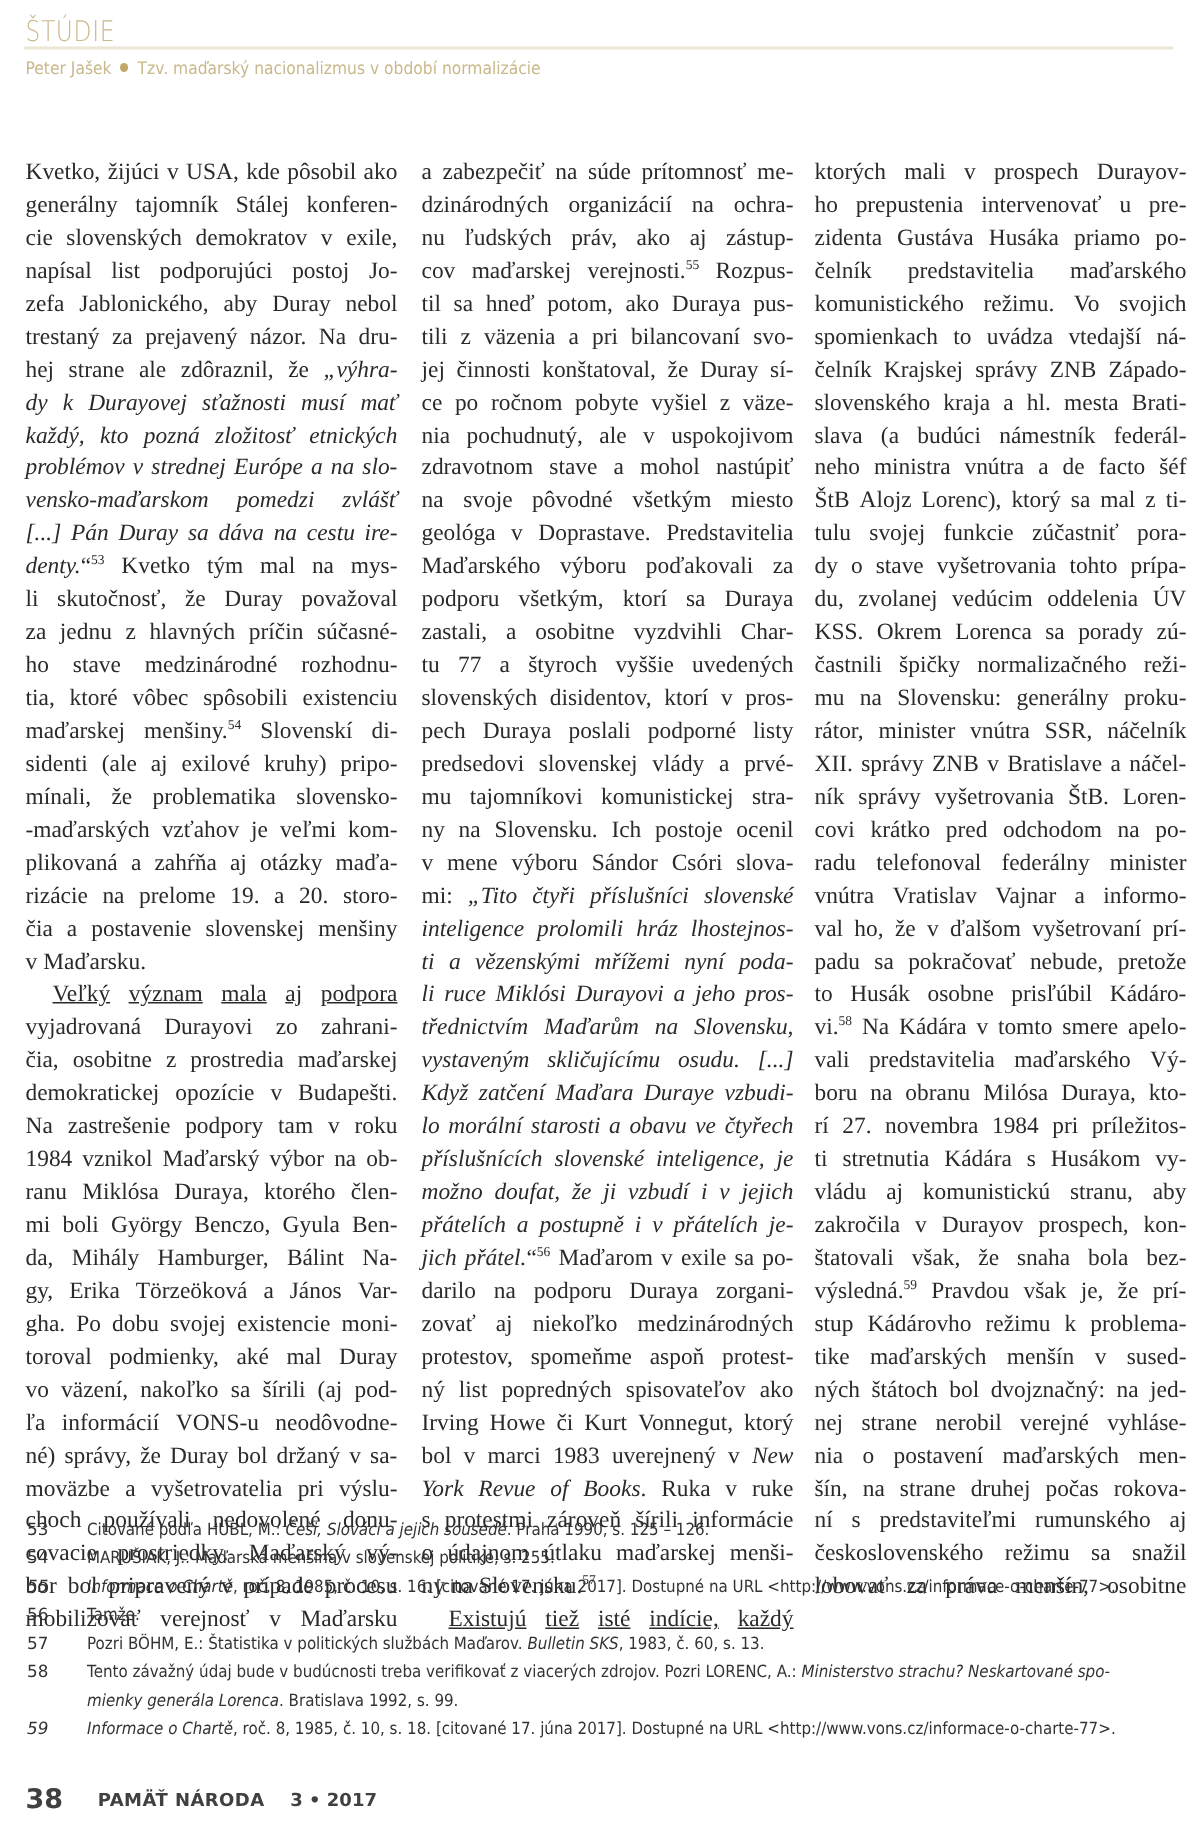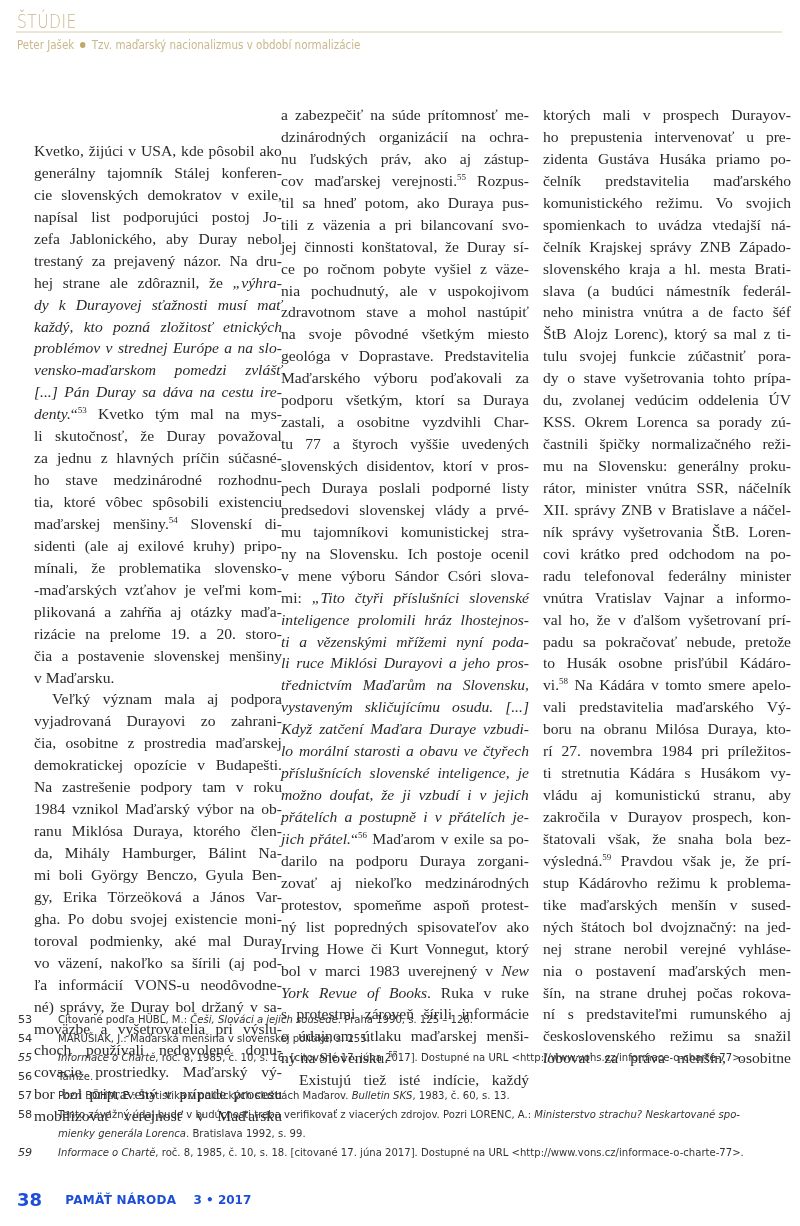--- a/index.html
+++ b/index.html
@@ -19,41 +19,41 @@
     font-family: "DejaVu Sans", sans-serif; font-size: 11.5px; color: #c9b88a;
     white-space: nowrap; transform: scaleX(0.9); transform-origin: left top;
   }
   .header-sub .dot { display: inline-block; width: 6px; height: 6px; border-radius: 50%; background: #c2a867; vertical-align: middle; margin: 0 3px; position: relative; top: -1px; }
   .col {
     position: absolute; top: 104px; width: 248px;
     font-family: "Liberation Serif", "DejaVu Serif", serif;
     font-size: 15.6px; line-height: 21.95px; color: #2a2a2a;
     text-align: justify; hyphens: manual;
   }
-  #col1 { left: 34px; margin-top: 36px; }
+  #col1 { left: 17px; }
   #col2 { left: 281px; }
   #col3 { left: 543px; }
   .ln { display: flex; justify-content: space-between; white-space: nowrap; height: 21.95px; overflow: visible; }
   .ln.left { justify-content: flex-start; gap: 4px; }
-  .ln.ind { padding-left: 18px; }
+  .ln.ind { padding-left: 18px; text-decoration: underline; }
   i { font-style: italic; }
   sup { font-size: 9px; line-height: 0; vertical-align: 6px; }
   .footnotes {
     position: absolute; left: 0; top: 1010px; width: 800px;
     font-family: "DejaVu Sans", sans-serif; font-size: 11.2px; color: #333;
   }
   .fn { position: relative; height: 19px; line-height: 19px; white-space: nowrap; }
   .fn .num { position: absolute; left: 18px; width: 30px; }
   .fn .txt { position: absolute; left: 58px; transform: scaleX(0.9); transform-origin: left top; }
   .fn.it .num { font-style: italic; }
   .fn.tall { height: 38px; }
   .fn.tall .txt { white-space: normal; width: 800px; line-height: 19px; }
   .footer {
     position: absolute; left: 17px; top: 1189px;
-    font-family: "DejaVu Sans", sans-serif; color: #1d4ed8; white-space: nowrap;
+    font-family: "DejaVu Sans", sans-serif; color: #404040; white-space: nowrap;
   }
   .footer .page { font-size: 18px; font-weight: bold; vertical-align: middle; }
   .footer .mag { font-size: 12px; font-weight: bold; margin-left: 18px; vertical-align: middle; letter-spacing: 0.3px; }
   .footer .issue { font-size: 12px; font-weight: bold; margin-left: 12px; vertical-align: middle; }
 </style>
 </head>
 <body>
 
 <div class="section-title">ŠTÚDIE</div>
 <div class="header-rule"></div>
@@ -289,33 +289,33 @@
       <span>ob-</span>
     </div>
     <div class="ln">
       <span>ranu</span>
       <span>Miklósa</span>
       <span>Duraya,</span>
       <span>ktorého</span>
       <span>člen-</span>
     </div>
     <div class="ln">
-      <span>da,</span>
-      <span>Mihály</span>
-      <span>Hamburger,</span>
-      <span>Bálint</span>
-      <span>Na-</span>
-    </div>
-    <div class="ln">
       <span>mi</span>
       <span>boli</span>
       <span>György</span>
       <span>Benczo,</span>
       <span>Gyula</span>
       <span>Ben-</span>
+    </div>
+    <div class="ln">
+      <span>da,</span>
+      <span>Mihály</span>
+      <span>Hamburger,</span>
+      <span>Bálint</span>
+      <span>Na-</span>
     </div>
     <div class="ln">
       <span>gy,</span>
       <span>Erika</span>
       <span>Törzeöková</span>
       <span>a</span>
       <span>János</span>
       <span>Var-</span>
     </div>
     <div class="ln">

